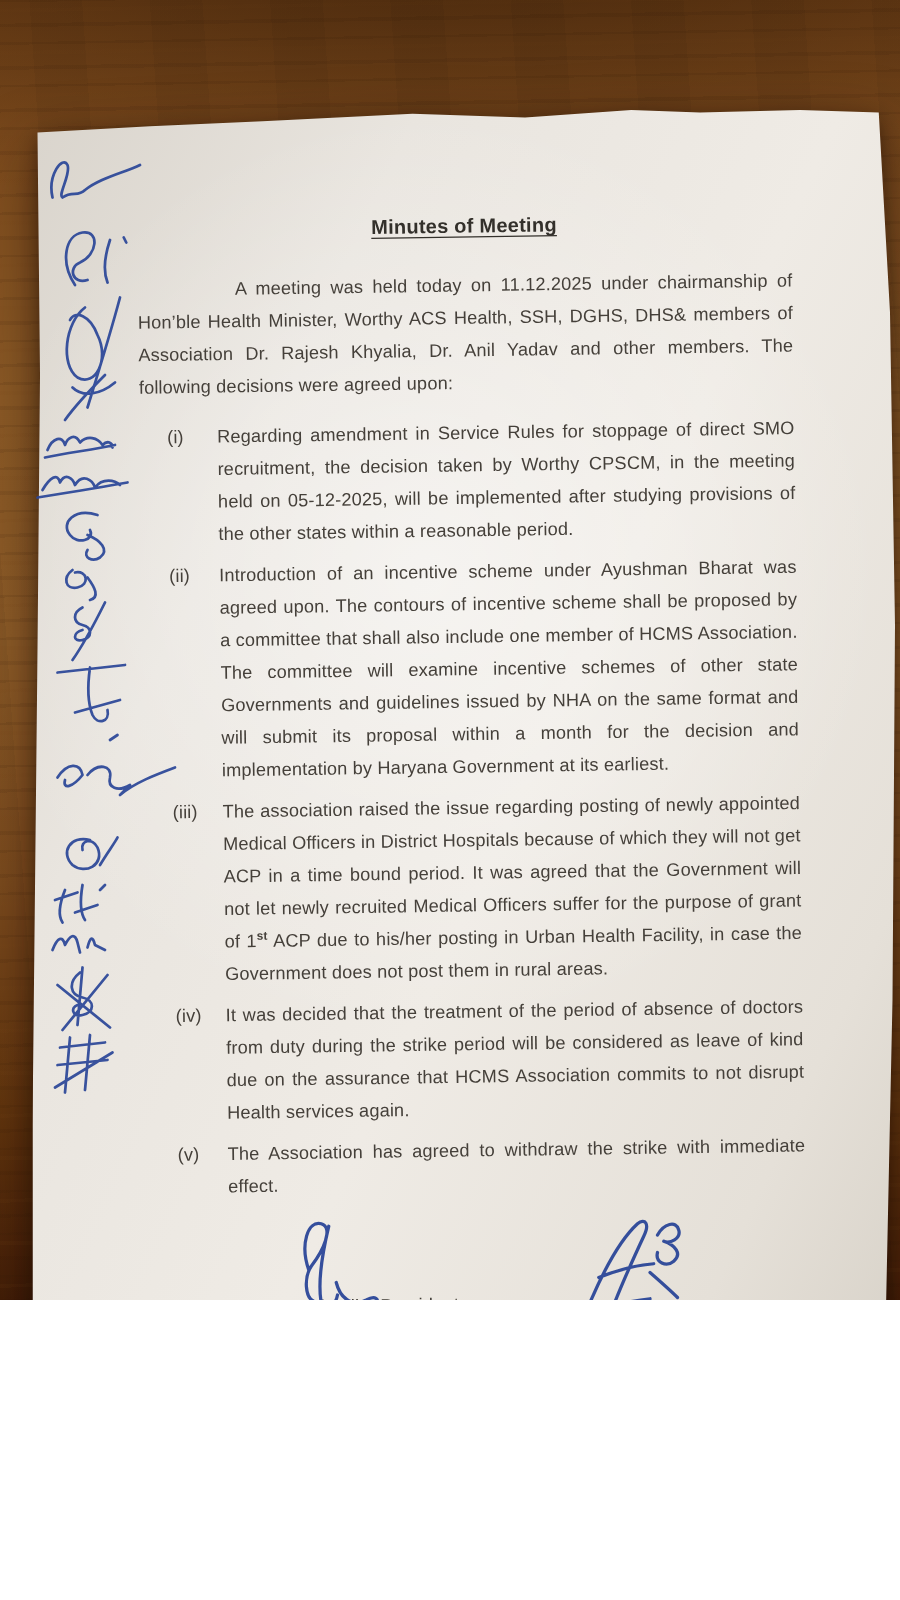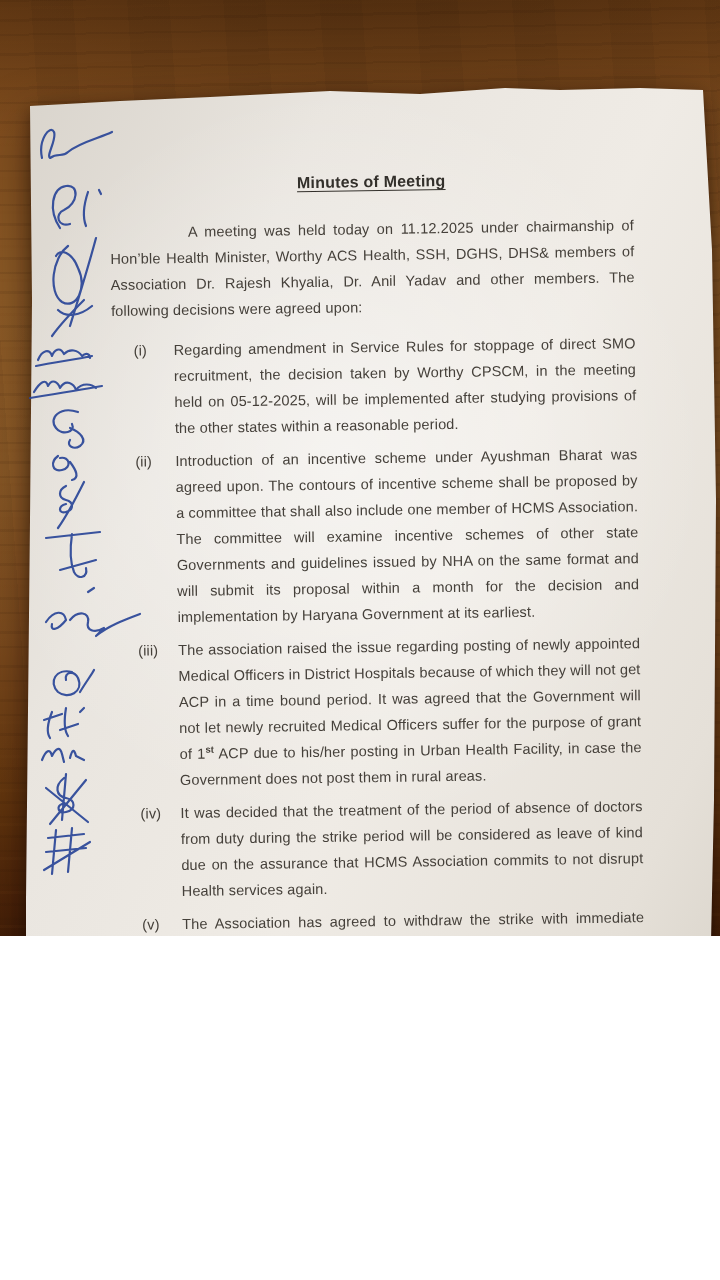--- a/index.html
+++ b/index.html
@@ -1,20 +1,20 @@
 <!DOCTYPE html>
 <html><head>
 <meta charset="utf-8">
 <style>
   html,body{margin:0;padding:0;}
   body{width:720px;height:1280px;overflow:hidden;font-family:"Liberation Sans",sans-serif;}
 
   
   .scene{
-    position:relative;width:720px;height:936px;overflow:hidden;
+    position:relative;width:720px;height:1040px;overflow:hidden;
     background:
       radial-gradient(90% 52% at 50% 113%, rgba(8,3,0,.66), rgba(8,3,0,0) 62%),
       radial-gradient(140% 34% at 50% -6%, rgba(18,7,0,.42), rgba(18,7,0,0) 72%),
       radial-gradient(12% 5% at 64% 95%, rgba(0,0,0,.16), rgba(0,0,0,0) 70%),
       radial-gradient(55% 38% at 42% 40%, rgba(255,208,130,.12), rgba(255,208,130,0) 75%),
       repeating-linear-gradient(179deg,
         rgba(56,28,6,.11) 0 2px, rgba(0,0,0,0) 2px 7px,
         rgba(126,74,26,.10) 7px 10px, rgba(0,0,0,0) 10px 19px,
         rgba(45,20,4,.09) 19px 22px, rgba(0,0,0,0) 22px 34px),
       repeating-linear-gradient(86deg, rgba(0,0,0,.045) 0 42px, rgba(255,255,255,0) 42px 96px),

